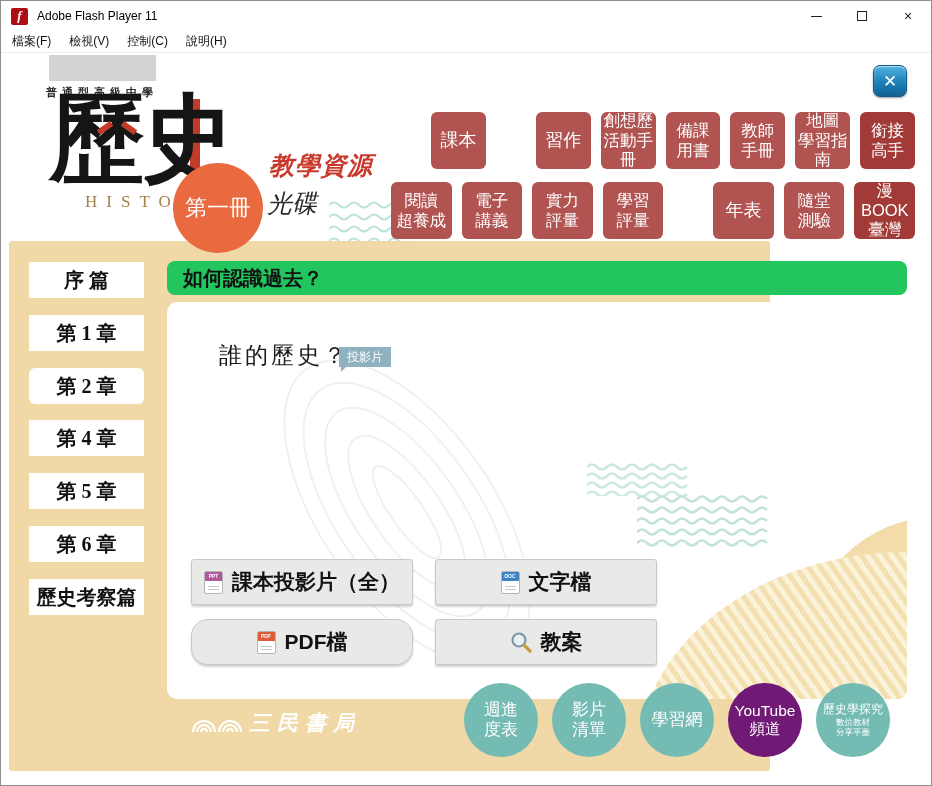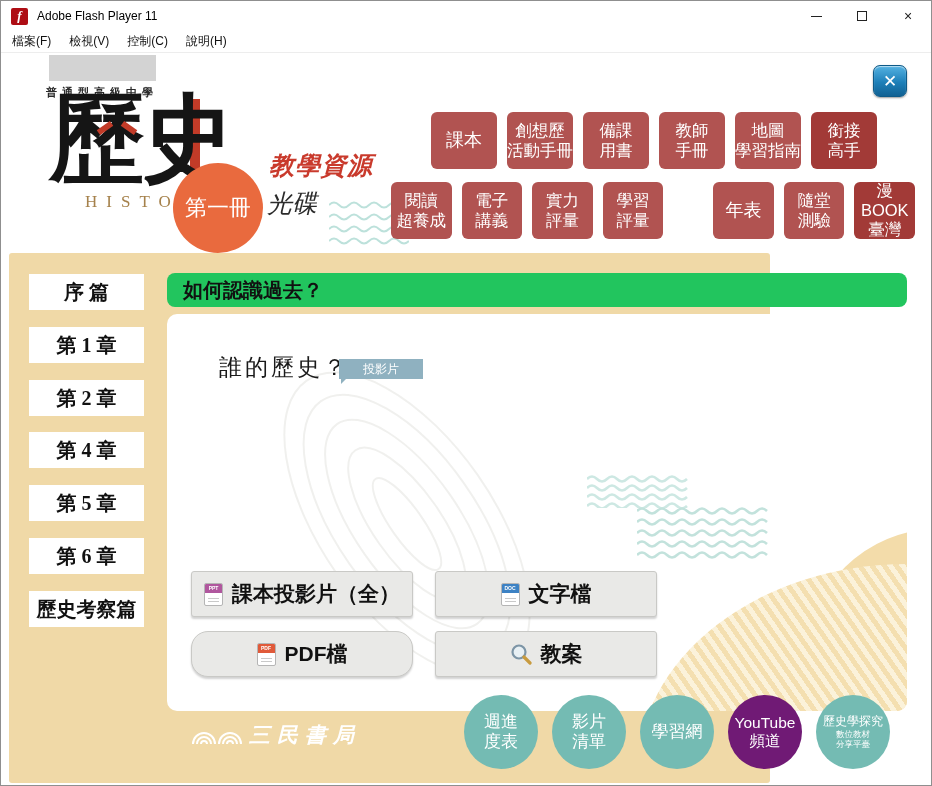--- a/index.html
+++ b/index.html
@@ -54,29 +54,29 @@
   
   .nav-grid { position:absolute; left:390px; top:59px; width:524px; }
   .nav-row { display:flex; gap:10px; margin-bottom:13px; }
   .nav-btn { width:66px; height:57px; border-radius:6px; background:#b15351; color:#fff;
              display:flex; flex-direction:column; align-items:center; justify-content:center;
              font-size:16.5px; line-height:1.18; text-align:center; cursor:pointer; }
   .nav-btn.single { font-size:18px;margin-left:40px; }
   .nav-btn.dark { background:#a23a37; }
 
   
-  .panel { position:absolute; left:8px; top:200px; width:761px; height:530px; background:#f0d9a7; border-radius:3px; }
+  .panel { position:absolute; left:8px; top:188px; width:761px; height:530px; background:#f0d9a7; border-radius:3px; }
 
   .side-btn { position:absolute; left:20px; width:115px; height:36px; background:#fff;
               display:flex; align-items:center; justify-content:center;
               font-family:"Liberation Serif","DejaVu Serif",serif; font-weight:bold; font-size:20px; color:#111;
               cursor:pointer; }
   .side-btn:nth-of-type(1){ top:21px; }
   .side-btn:nth-of-type(2){ top:74px; }
-  .side-btn:nth-of-type(3){ top:127px; }
+  .side-btn:nth-of-type(3){ top:127px;border-radius:6px; }
   .side-btn:nth-of-type(4){ top:179px; }
   .side-btn:nth-of-type(5){ top:232px; }
   .side-btn:nth-of-type(6){ top:285px; }
   .side-btn:nth-of-type(7){ top:338px; }
   .side-btn:nth-of-type(8){ top:390px; font-size:19px; }
 
   .section-title { position:absolute; left:158px; top:20px; width:740px; height:34px; background:#22c55e;
                    border-radius:8px; font-size:20px; font-weight:bold; color:#111;
                    line-height:34px; padding-left:16px; }
 
@@ -86,21 +86,21 @@
   .taiwan { position:absolute; left:60px; top:10px; opacity:.8; }
   .waves-a { position:absolute; left:420px; top:160px; }
   .waves-b { position:absolute; left:470px; top:192px; }
 
   .hill-solid { position:absolute; left:640px; top:215px; width:260px; height:260px; border-radius:50%;
                 background:#f3dcaa; }
   .hill-striped { position:absolute; left:470px; top:250px; width:540px; height:420px; border-radius:50%;
                   background:repeating-linear-gradient(55deg,#f4dfb0 0 5px,#fbf2da 5px 10px); }
 
   .topic { position:absolute; left:52px; top:38px; font-size:23px; color:#1a1a1a; letter-spacing:3px; z-index:3; }
-  .topic-badge { position:absolute; left:172px; top:45px; height:20px; padding:0 24px; background:#8fb1c0;
+  .topic-badge { position:absolute; left:172px; top:45px; height:20px; padding:0 8px; background:#8fb1c0;
                  border-radius:0; color:#fff; font-size:12px; line-height:20px; z-index:3; }
   .topic-badge::after { content:""; position:absolute; left:2px; bottom:-5px; border:5px solid transparent;
                         border-top-color:#8fb1c0; border-left-color:#8fb1c0; border-width:4px; }
 
   .file-btn { position:absolute; width:222px; height:46px; background:#e9e9e7; border:1px solid #c9c9c6;
               border-radius:3px; box-shadow:0 2px 2px rgba(0,0,0,.18);
               display:flex; align-items:center; justify-content:center; gap:9px;
               font-size:21px; font-weight:bold; color:#111; cursor:pointer; z-index:4; }
   .fb1 { left:24px;  top:257px; }
   .fb2 { left:268px; top:257px; }
@@ -179,20 +179,23 @@
         <path d="M0 42 q 5 -5 10 0 t 10 0 t 10 0 t 10 0 t 10 0 t 10 0 t 10 0 t 10 0"></path>
       </g>
     </svg>
 
     <div class="close-btn">✕</div>
 
     <div class="nav-grid">
       <div class="nav-row">
         <div class="nav-btn single">
             <span>課本</span>
+          </div>
+        <div class="nav-btn single">
+            <span>習作</span>
           </div>
         <div class="nav-btn">
             <span>創想歷</span>
             <span>活動手冊</span>
           </div>
         <div class="nav-btn">
             <span>備課</span>
             <span>用書</span>
           </div>
         <div class="nav-btn">

